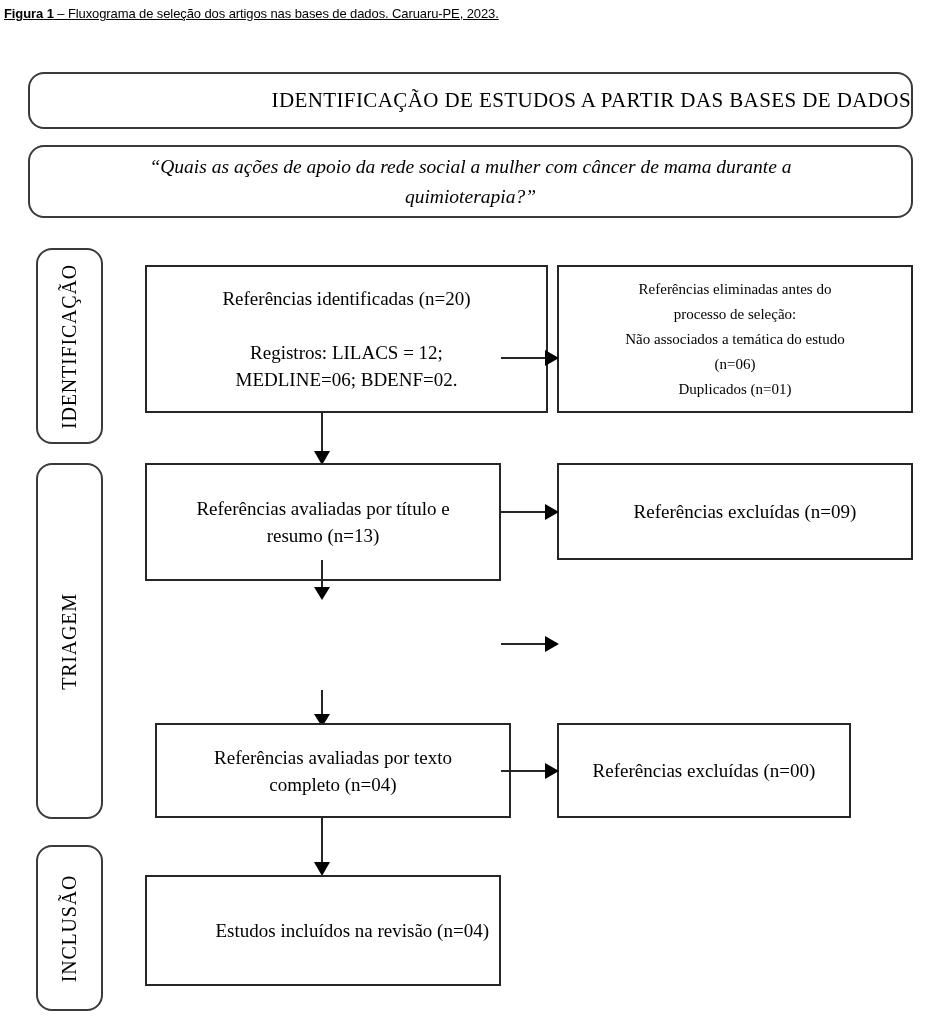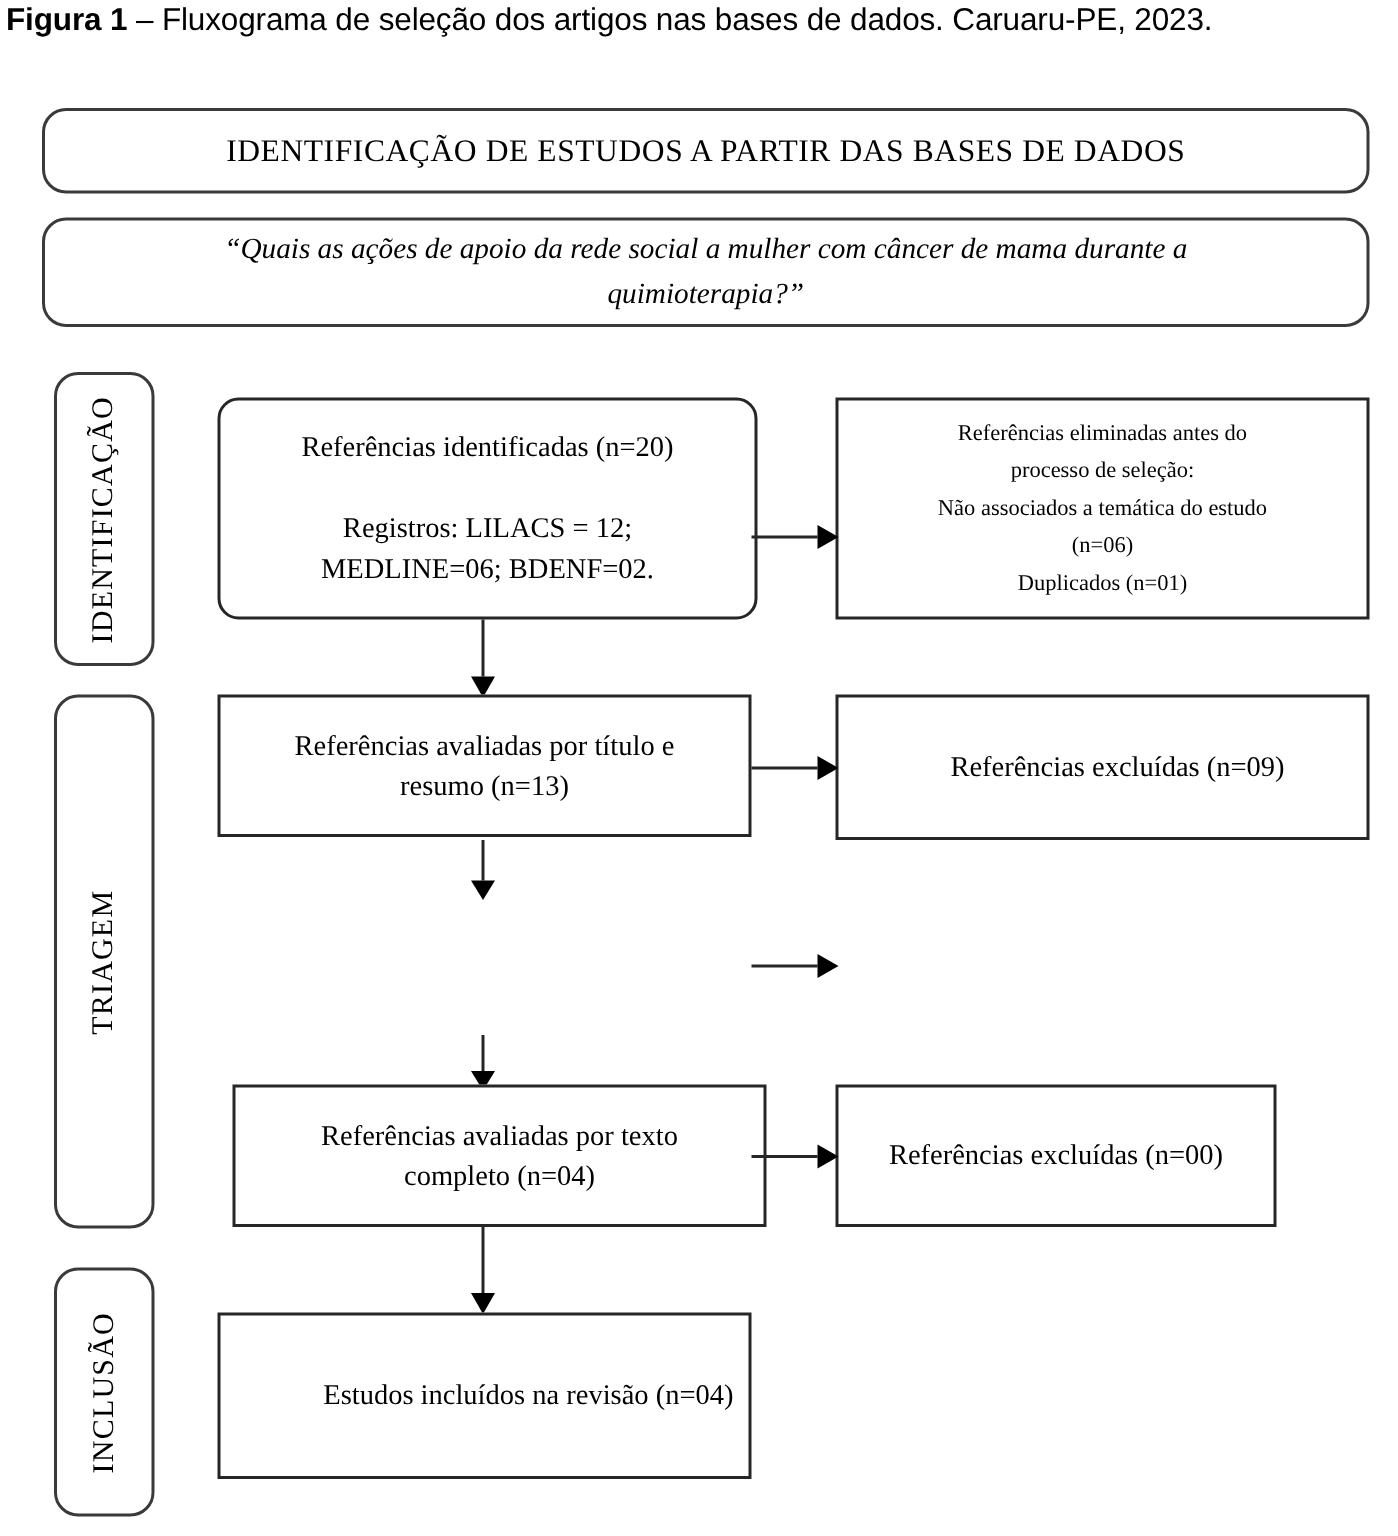--- a/index.html
+++ b/index.html
@@ -16,24 +16,25 @@
     overflow: hidden;
   }
 
   
   #figure-caption {
     position: absolute;
     left: 4px;
     top: 5px;
     width: 924px;
     font-family: "Liberation Sans", "DejaVu Sans", sans-serif;
-    font-size: 21px;
+    font-size: 13px;
     line-height: 18px;
     white-space: nowrap;
     letter-spacing: -0.1px;
+    text-decoration: underline;
   }
   #figure-caption .cap-label {
     font-weight: bold;
   }
   #figure-caption .cap-dash {
     font-weight: normal;
   }
 
   
   #flowchart {
@@ -71,20 +72,21 @@
     border-radius: 16px;
     background: #ffffff;
     display: flex;
     align-items: center;
     justify-content: center;
     text-align: center;
   }
   #banner-identification {
     font-size: 21px;
     letter-spacing: 0.4px;
+    justify-content: flex-end;
   }
   #banner-question {
     font-style: italic;
     font-size: 19.5px;
     line-height: 30px;
     padding: 0 61px;
   }
   #banner-question .txt {
     display: block;
     white-space: pre-line;
@@ -141,21 +143,21 @@
   </div>
 
   <div class="stage-label" style="left:36px; top:463px; width:67px; height:356px;">
     <span class="txt">TRIAGEM</span>
   </div>
 
   <div class="stage-label" style="left:36px; top:845px; width:67px; height:166px;">
     <span class="txt">INCLUSÃO</span>
   </div>
 
-  <div class="node" style="left:145px; top:265px; width:360px; height:148px;border-radius:14px;">
+  <div class="node" style="left:145px; top:265px; width:403px; height:148px;">
     <span class="txt">Referências identificadas (n=20)
 
 Registros: LILACS = 12;
 MEDLINE=06; BDENF=02.</span>
   </div>
 
   <div class="node" style="left:557px; top:265px; width:356px; height:148px; font-size:15px; line-height:25px;">
     <span class="txt">Referências eliminadas antes do
 processo de seleção:
 Não associados a temática do estudo
@@ -170,21 +172,21 @@
     </svg>
   </div>
 
   <div class="conn" style="left:308px; top:413px; width:28px; height:52px;">
     <svg width="28" height="52" viewBox="0 0 28 52">
       <line x1="14" y1="0" x2="14" y2="38" stroke="#262626" stroke-width="2"></line>
       <polygon points="6,38 22,38 14,52" fill="#000000"></polygon>
     </svg>
   </div>
 
-  <div class="node" style="left:145px; top:463px; width:356px; height:95px;">
+  <div class="node" style="left:145px; top:463px; width:356px; height:118px;">
     <span class="txt">Referências avaliadas por título e
 resumo (n=13)</span>
   </div>
 
   <div class="node" style="left:557px; top:463px; width:356px; height:97px;padding-left:30px;">
     <span class="txt">Referências excluídas (n=09)</span>
   </div>
 
   <div class="conn" style="left:501px; top:498px; width:58px; height:28px;">
     <svg width="58" height="28" viewBox="0 0 58 28">

